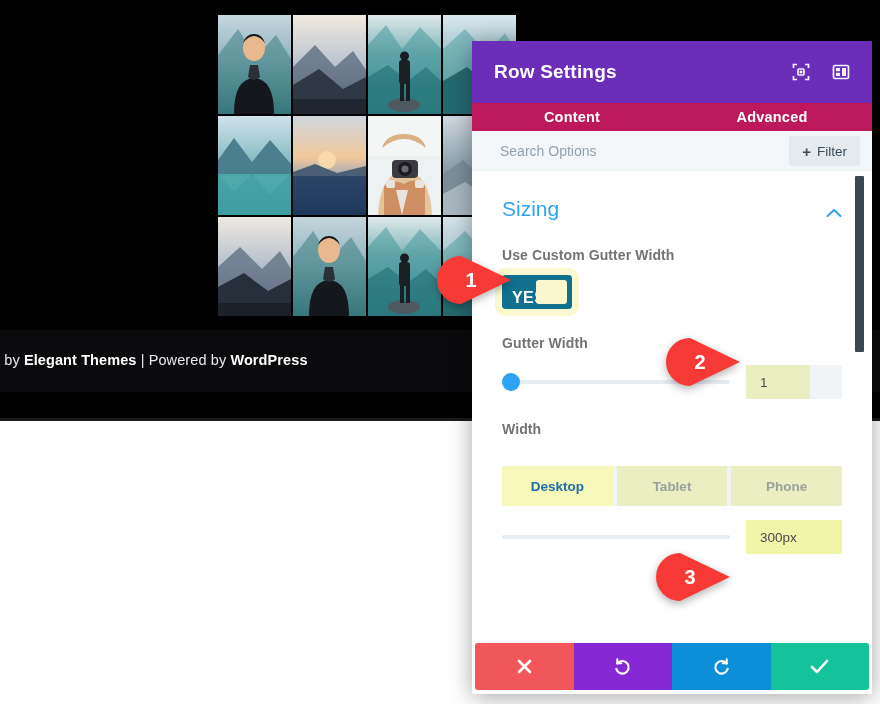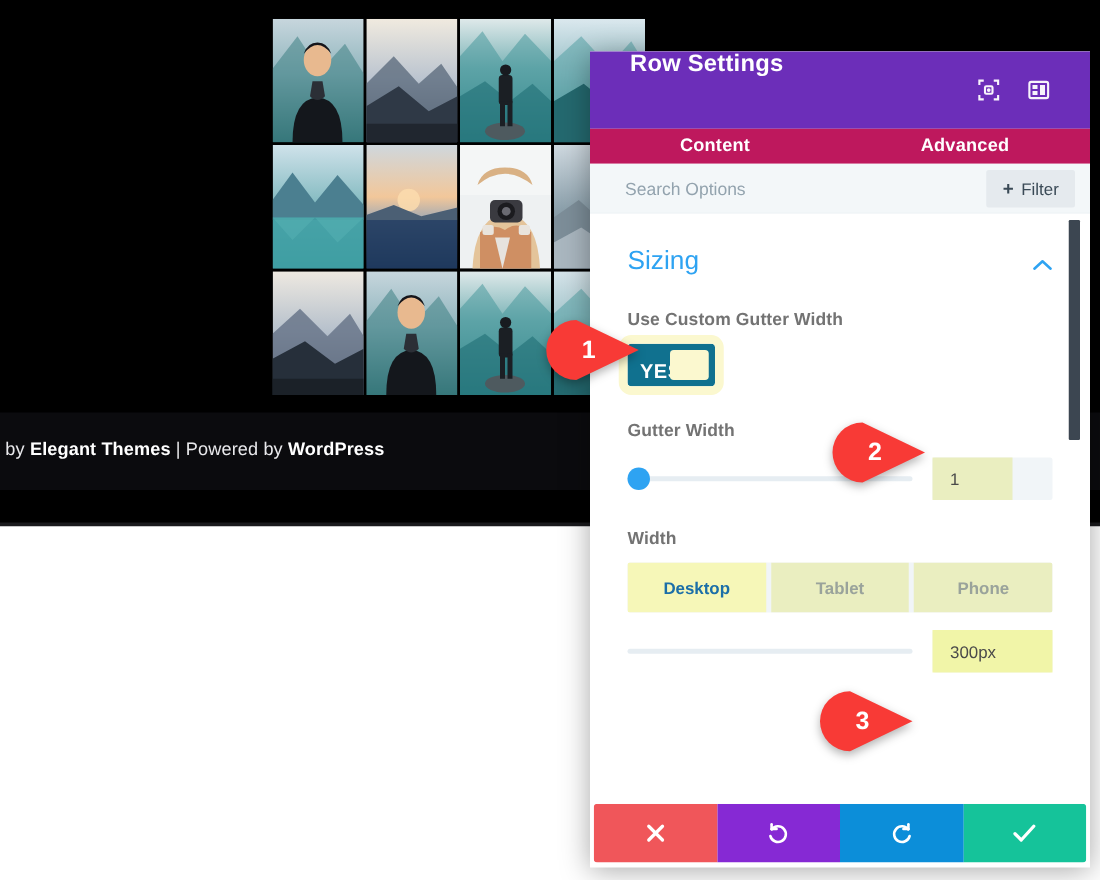--- a/index.html
+++ b/index.html
@@ -46,21 +46,21 @@
   .modal {
     position: absolute; left: 472px; top: 41px;
     width: 400px; height: 653px;
     background: #ffffff;
     box-shadow: 0 3px 22px rgba(0,0,0,.35);
     display: flex; flex-direction: column;
     overflow: hidden;
   }
   .modal-header {
     height: 62px; background: #6c2eb9;
-    display: flex; padding: 0 32px;
+    display: flex; align-items: center; padding: 0 22px;
     flex: 0 0 auto;
   }
   .modal-title {
     color: #ffffff; font-size: 19px; font-weight: 700; letter-spacing: .2px;
     flex: 1 1 auto;
   }
   .hdr-icons { display: flex; gap: 22px; align-items: center; }
   .hdr-icon { width: 18px; height: 18px; cursor: pointer; opacity: .95; }
   .hdr-icon svg { display: block; }
 
@@ -164,21 +164,21 @@
     background: #eaeec0;
   }
   .valbox.full .hl { width: 96px; background: #f1f5a8; }
   .valtext {
     position: relative; z-index: 2; font-size: 13.5px; color: #4a4a4a;
     padding-left: 14px;
   }
 
   
   .resp-tabs {
-    margin-top: 12px; display: flex; gap: 4px; height: 40px;
+    margin-top: 29px; display: flex; gap: 4px; height: 40px;
     background: #f1f5f8; border-radius: 2px; overflow: hidden;
   }
   .resp-tab {
     flex: 1 1 0; display: flex; align-items: center; justify-content: center;
     font-size: 13.5px; cursor: pointer; background: #eaeec0; color: #9aa39b;
     font-weight: 600;
   }
   .resp-tab.active { background: #f6f7b8; color: #1c6fa8; font-weight: 700; }
 
   

